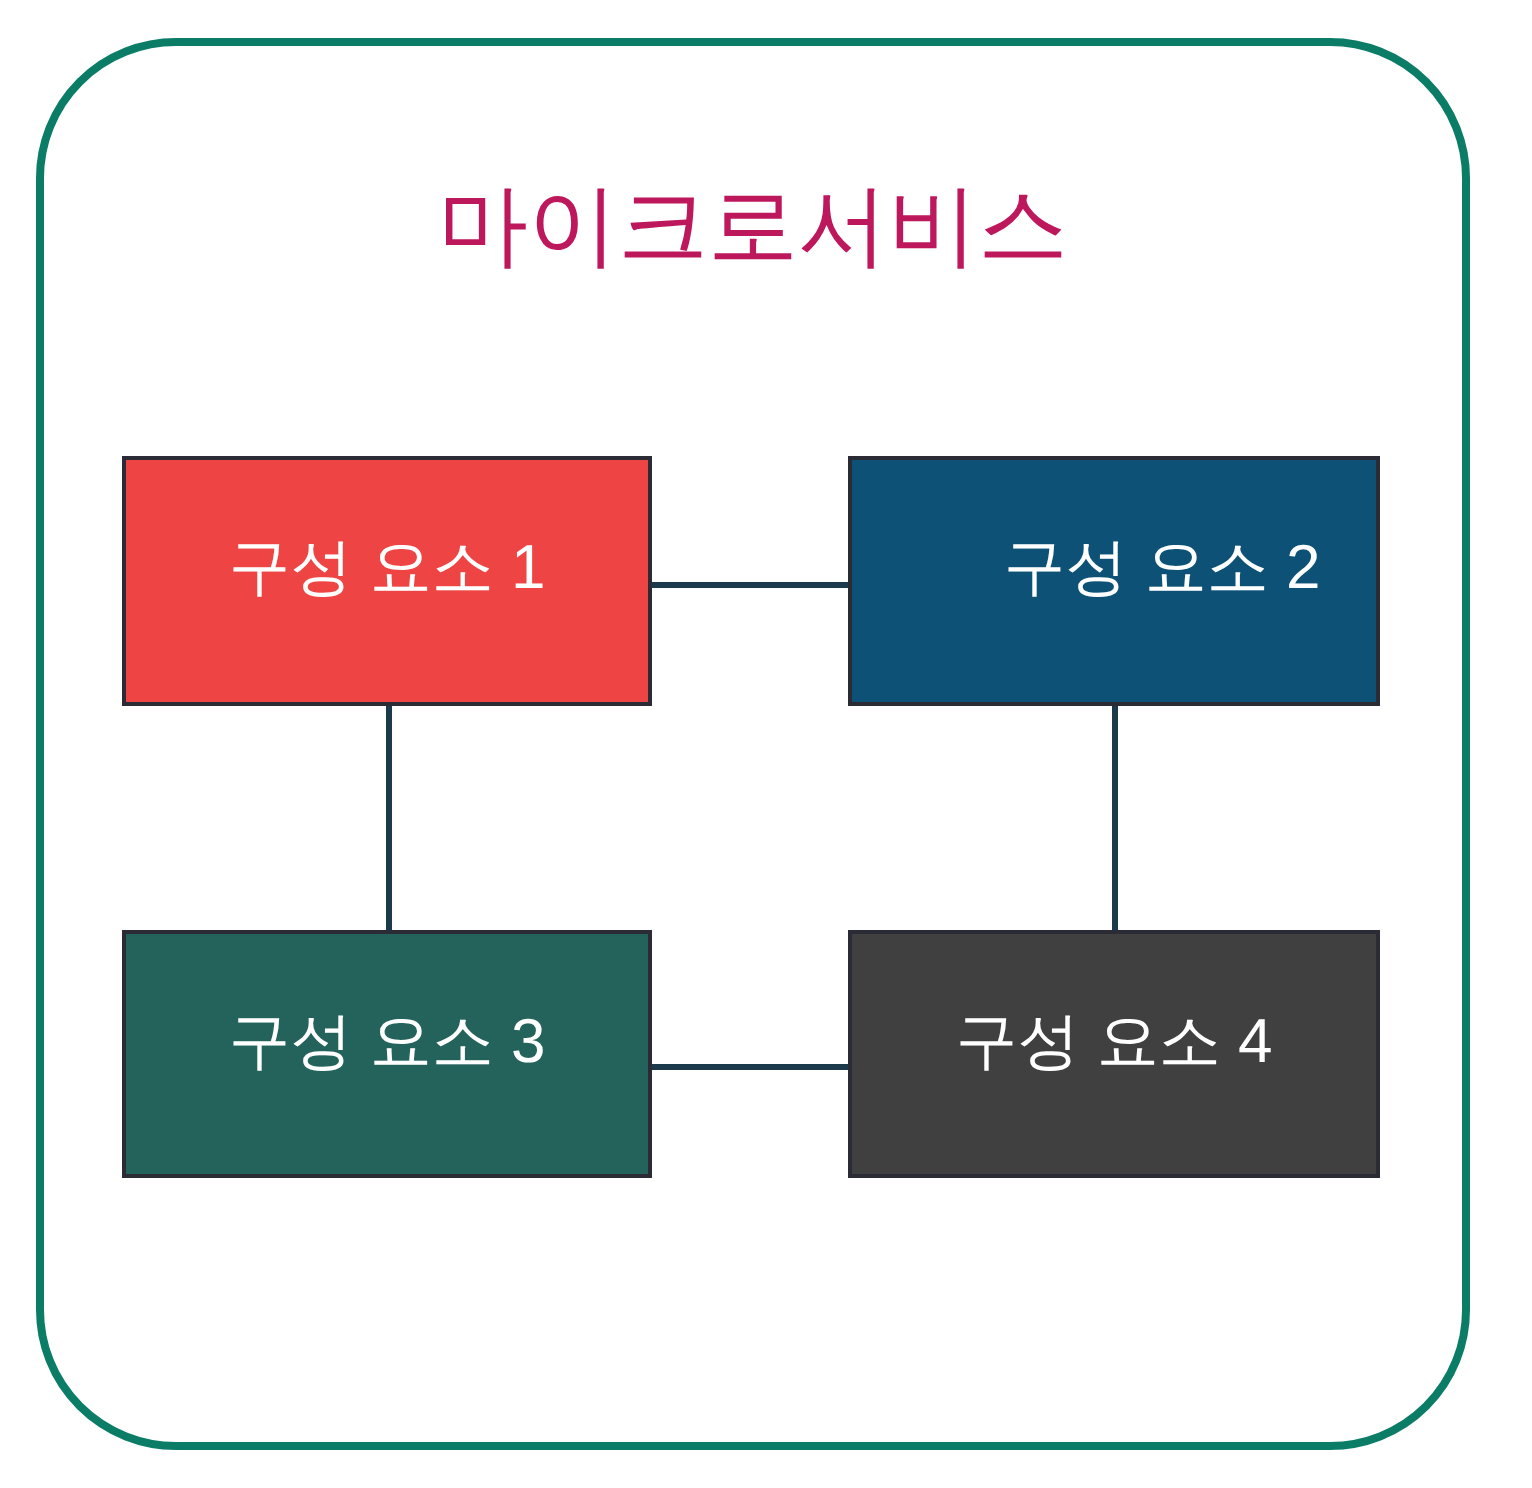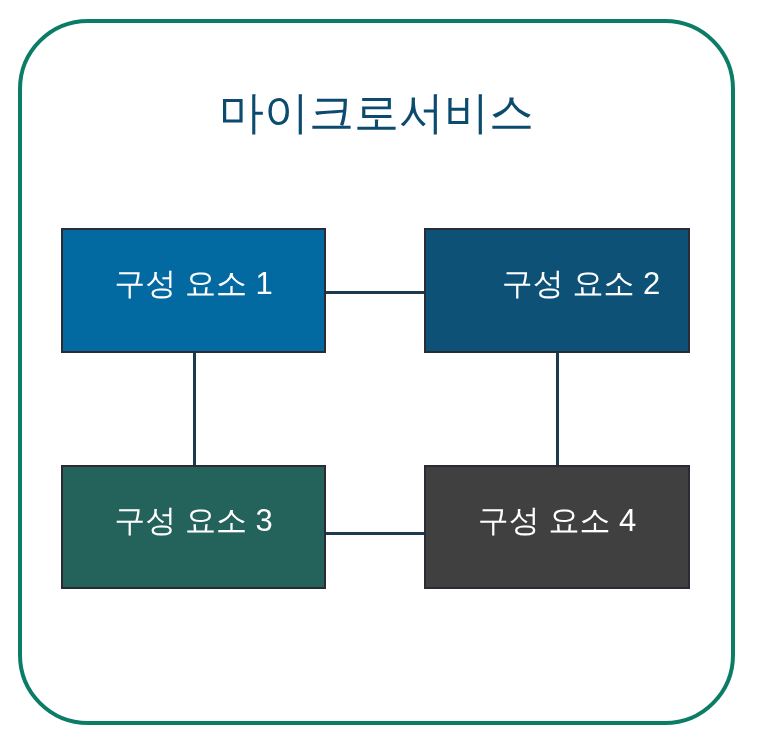--- a/index.html
+++ b/index.html
@@ -32,21 +32,21 @@
   }
   
   .diagram-title {
     position: absolute;
     left: 18px;
     top: 88px;
     width: 717px;
     text-align: center;
     font-size: 45px;
     line-height: 1.1;
-    color: #0c4a6e;
+    color: #be185d;
     letter-spacing: 0px;
     white-space: nowrap;
     font-weight: 400;
   }
   
   .connector {
     position: absolute;
     background: #1b3a4b;
   }
   
@@ -62,21 +62,21 @@
     line-height: 1.1;
     white-space: nowrap;
     font-weight: 400;
   }
   .node-box .node-label {
     display: block;
     width: 100%;
     text-align: center;
     position: relative;
   }
-  .node-1 { background: #0369a1; }
+  .node-1 { background: #ef4444; }
   .node-2 { background: #0D5276; }
   .node-3 { background: #24625C; }
   .node-4 { background: #404040; }
 </style>
 </head>
 <body>
 
 <div id="canvas">
 
   <div class="container-frame"></div>

